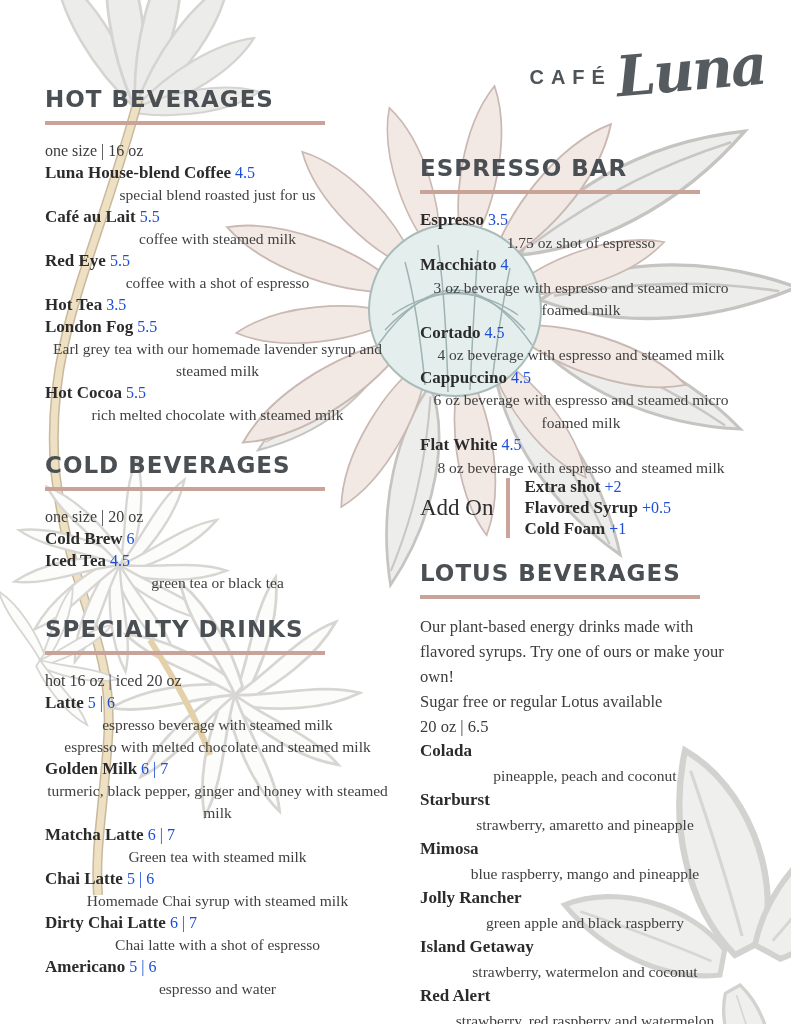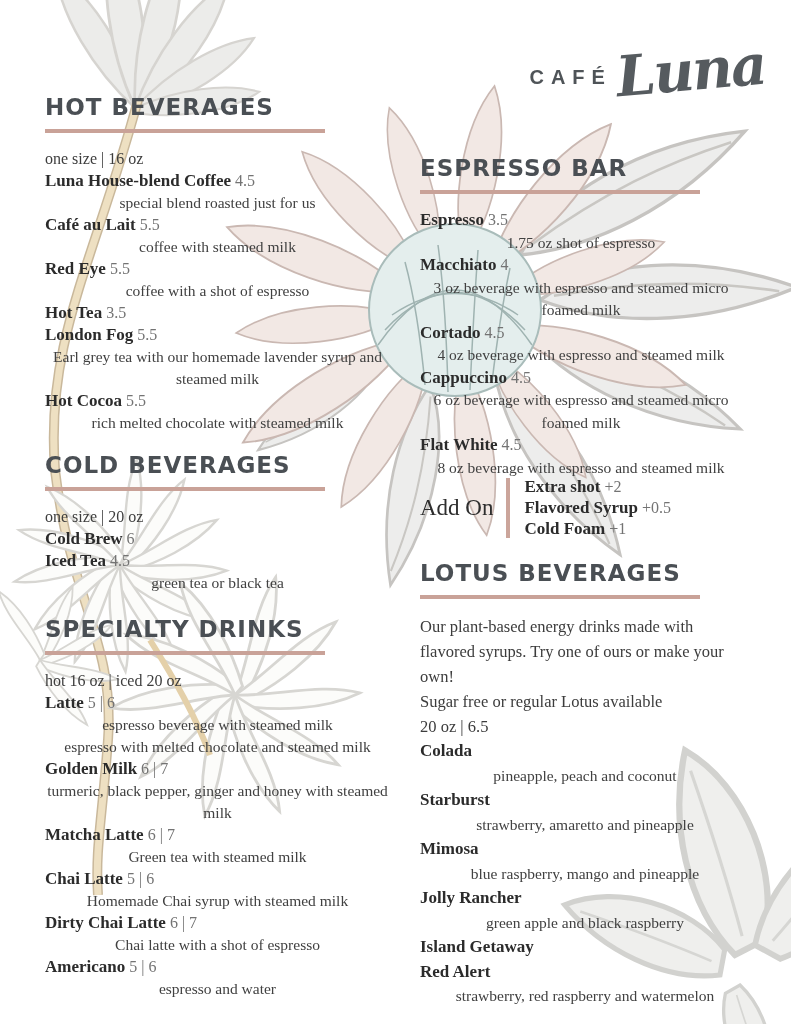--- a/index.html
+++ b/index.html
@@ -14,26 +14,26 @@
   .sec-title {
     font-family:"DejaVu Sans", sans-serif; font-weight:bold;
     font-size:23px; letter-spacing:1px; color:#4a4f54; line-height:26px;
   }
   .sec-rule { width:280px; height:4px; background:#c9a298; margin:9px 0 15px 0; }
 
   .size-note { font-size:16px; color:#3d3d3d; line-height:22px; }
   .menu-list { }
   .item-line { line-height:22px; }
   .item-name { font-weight:bold; font-size:17px; color:#2b2b2b; }
-  .item-price { font-size:16px; color:#737373; margin-left:4px; }
+  .item-price { font-size:16px; color:#1d4ed8; margin-left:4px; }
   .item-price:empty { display:none; }
   .item-desc { font-size:15.5px; color:#414141; line-height:22px;text-align:center; }
   .item-desc:empty { display:none; }
 
-  #sec-hot       { left:45px;  top:94px;  width:345px; }
+  #sec-hot       { left:45px;  top:86px;  width:345px; }
   #sec-cold      { left:45px;  top:452px; width:345px; }
   #sec-specialty { left:45px;  top:616px; width:345px; }
 
   #logo { left:420px; top:42px; width:345px; display:flex; align-items:center; justify-content:flex-end; }
   .logo-cafe {
     font-family:"Liberation Sans", sans-serif; font-size:20px; font-weight:600;
     letter-spacing:7px; color:#4f5458; margin-right:4px; margin-top:14px;
   }
   .logo-name {
     font-family:"DejaVu Serif", serif; font-style:italic; font-weight:bold;
@@ -297,20 +297,21 @@
         <div class="menu-item">
           <div class="item-line"><span class="item-name">Mimosa</span></div>
           <div class="item-desc">blue raspberry, mango and pineapple</div>
         </div>
         <div class="menu-item">
           <div class="item-line"><span class="item-name">Jolly Rancher</span></div>
           <div class="item-desc">green apple and black raspberry</div>
         </div>
         <div class="menu-item">
           <div class="item-line"><span class="item-name">Island Getaway</span></div>
+          <div class="item-desc">strawberry, watermelon and coconut</div>
         </div>
         <div class="menu-item">
           <div class="item-line"><span class="item-name">Red Alert</span></div>
           <div class="item-desc">strawberry, red raspberry and watermelon</div>
         </div>
       </div>
   </div>
 
 </div>
 

